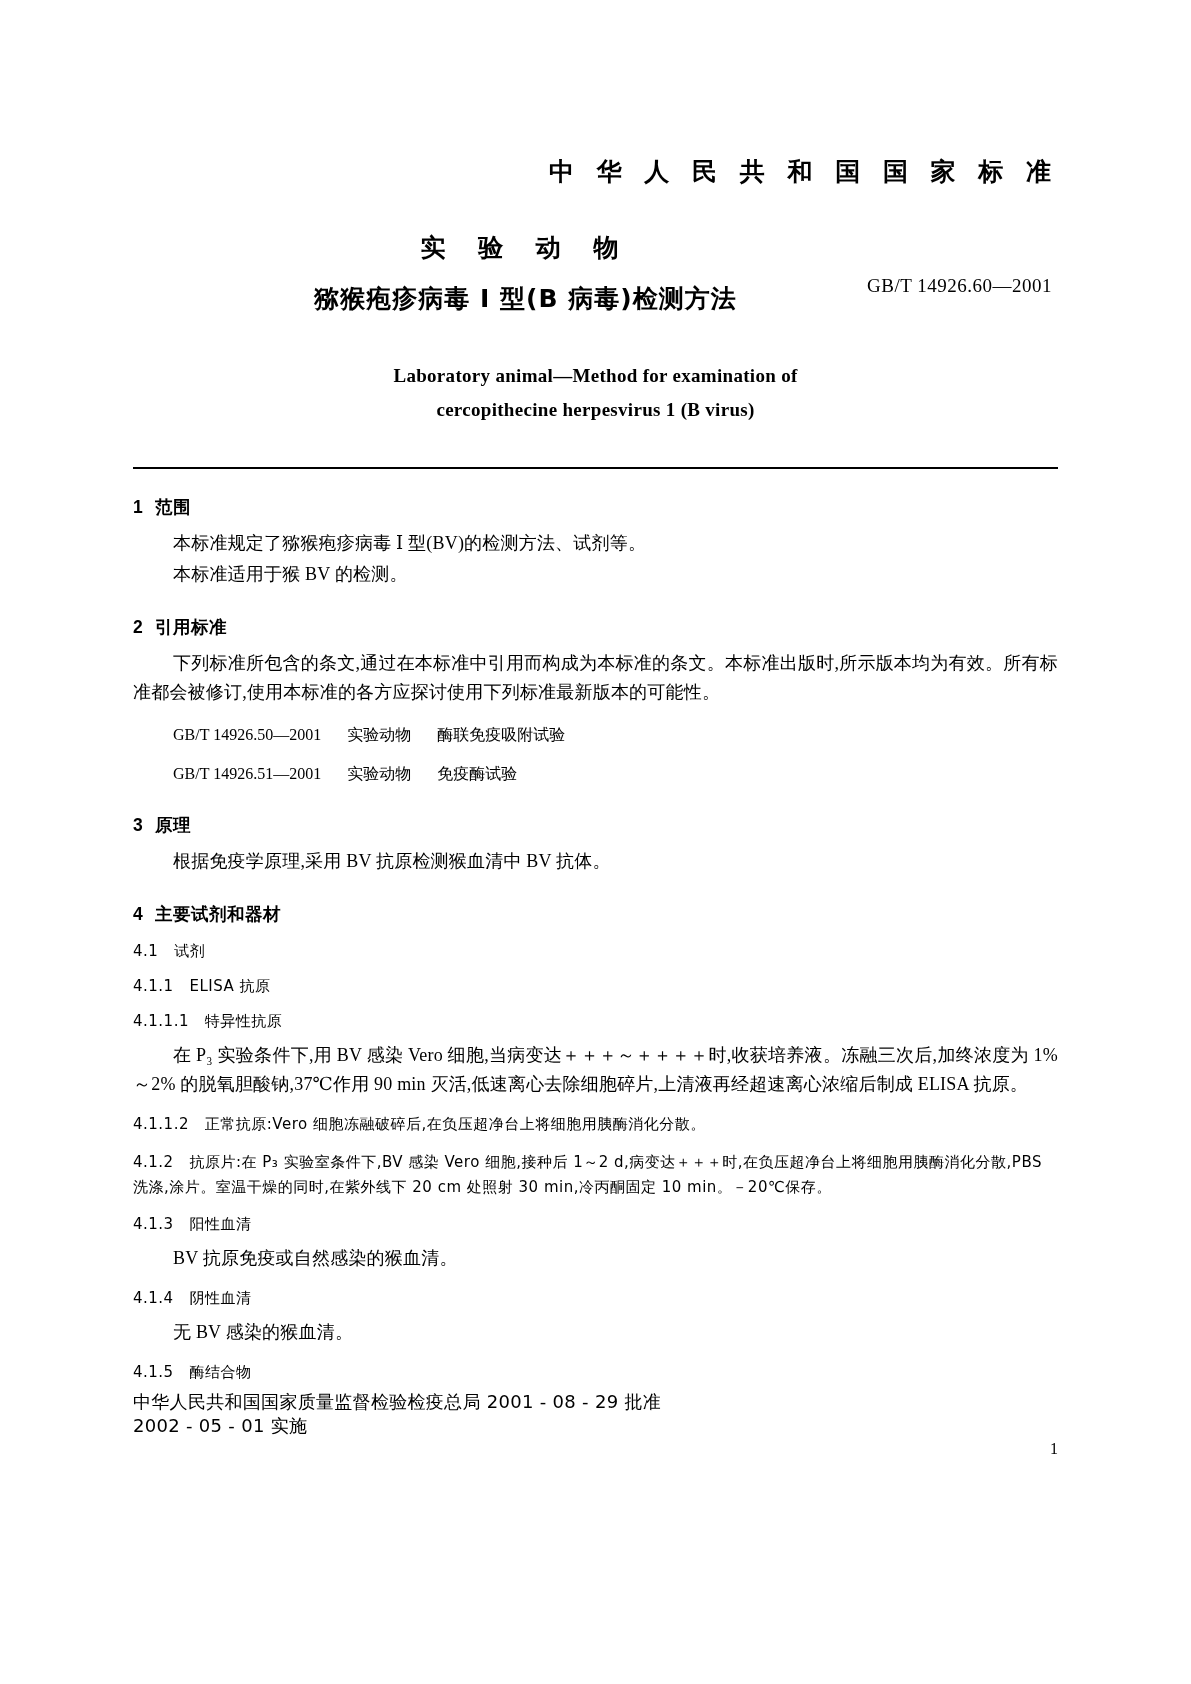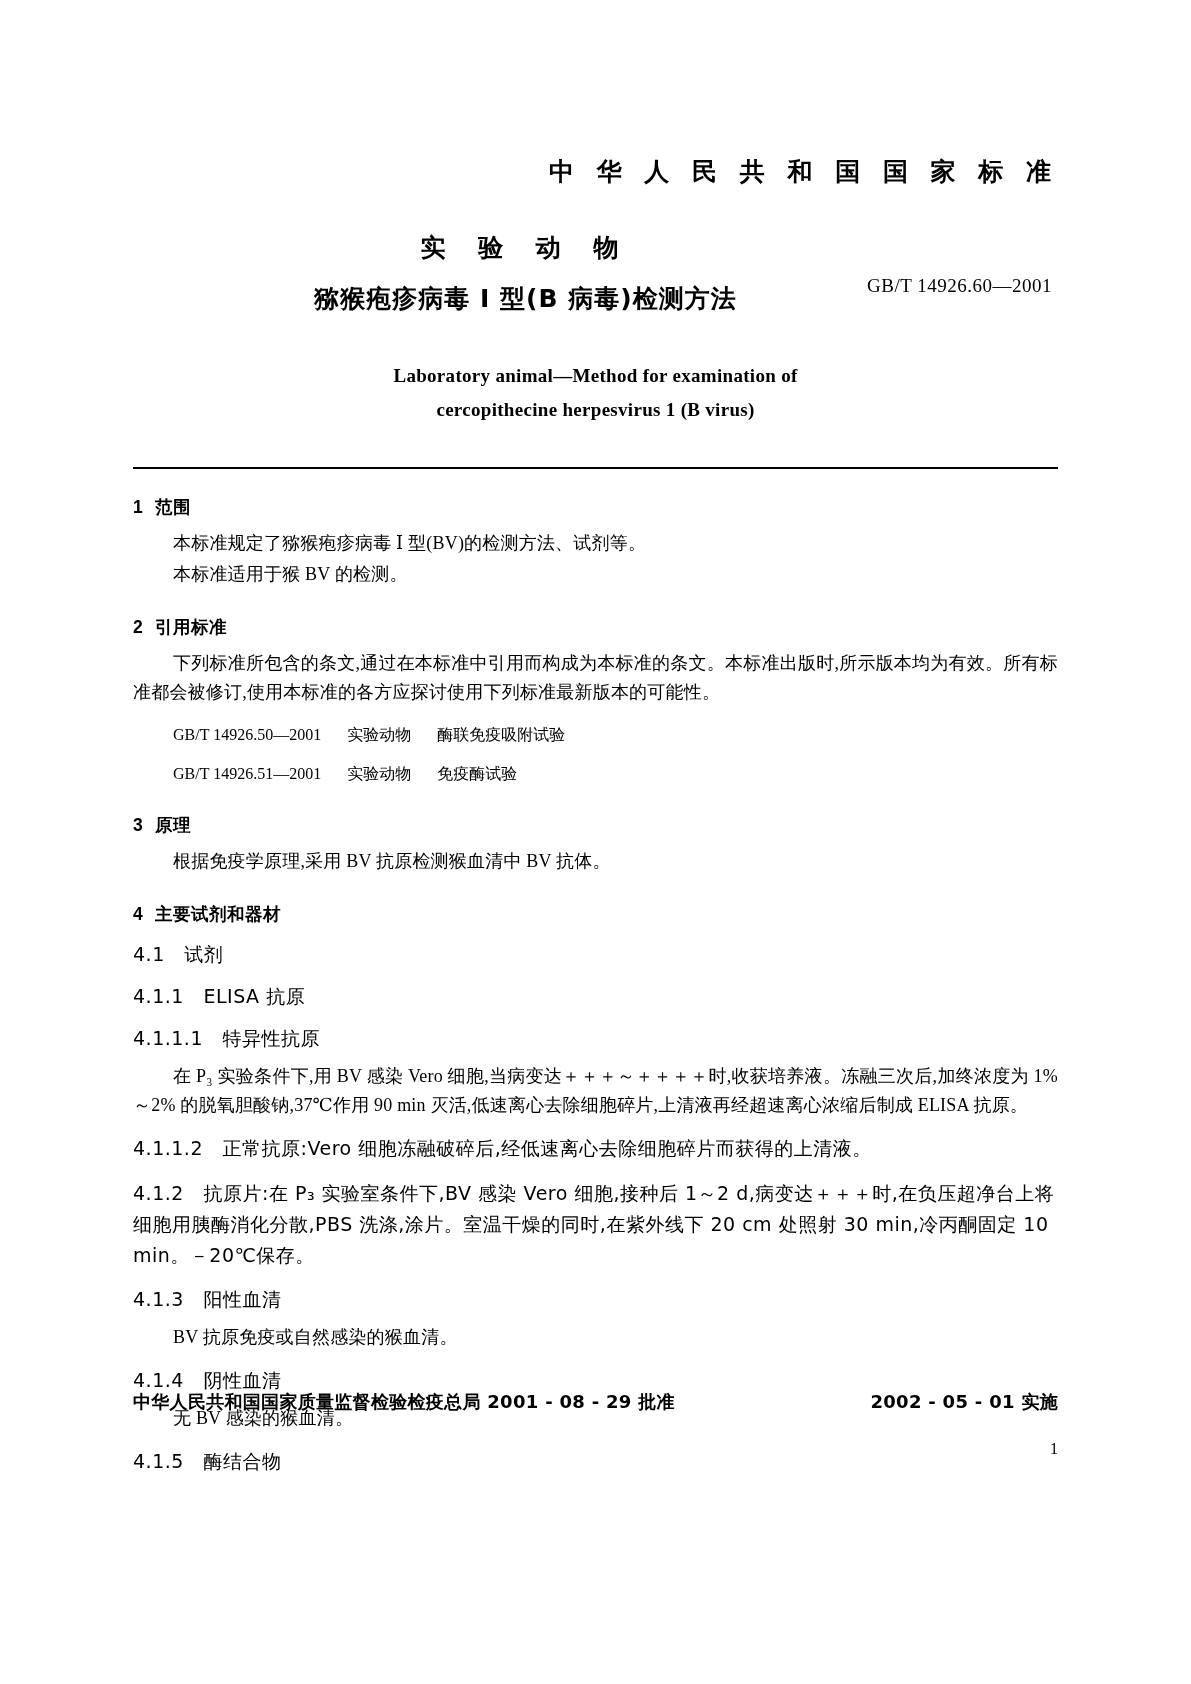--- a/index.html
+++ b/index.html
@@ -99,21 +99,21 @@
     font-size: 17.5px;
     margin-top: 26px;
     letter-spacing: 0.5px;
   }
   .sec-h .num {
     display: inline-block;
     min-width: 22px;
   }
   .sub-h {
     font-family: "DejaVu Sans", "Liberation Sans", sans-serif;
-    font-size: 19px;
+    font-size: 15px;
     margin-top: 16px;
     letter-spacing: 0.5px;
   }
   .sub-h .num {
     display: inline-block;
   }
   .para {
     font-size: 18px;
     line-height: 1.62;
     margin-top: 10px;
@@ -135,25 +135,26 @@
     width: 26px;
   }
 
   
   .footer {
     position: absolute;
     left: 133px;
     top: 1390px;
     width: 925px;
     font-family: "DejaVu Sans", "Liberation Sans", sans-serif;
-    font-weight: bold;
+    font-weight: normal;
     font-size: 18px;
     display: flex;
     justify-content: space-between;
     letter-spacing: 0.3px;
+    flex-direction: column;
   }
   .pagenum {
     position: absolute;
     right: 133px;
     top: 1440px;
     font-size: 16px;
     font-family: "Liberation Serif", serif;
   }
 </style>
 </head>
@@ -208,21 +209,21 @@
     <div class="sub-h">
       <span class="num">4.1.1</span>&nbsp;&nbsp;&nbsp;<span>ELISA 抗原</span>
     </div>
 
     <div class="sub-h">
       <span class="num">4.1.1.1</span>&nbsp;&nbsp;&nbsp;<span>特异性抗原</span>
     </div>
     <div class="para">在 P₃ 实验条件下,用 BV 感染 Vero 细胞,当病变达＋＋＋～＋＋＋＋时,收获培养液。冻融三次后,加终浓度为 1%～2% 的脱氧胆酸钠,37℃作用 90 min 灭活,低速离心去除细胞碎片,上清液再经超速离心浓缩后制成 ELISA 抗原。</div>
 
     <div class="sub-h">
-      <span class="num">4.1.1.2</span>&nbsp;&nbsp;&nbsp;<span>正常抗原:Vero 细胞冻融破碎后,经低速离心去除细胞碎片而获得的上清液。</span>
+      <span class="num">4.1.1.2</span>&nbsp;&nbsp;&nbsp;<span>正常抗原:Vero 细胞冻融破碎后,在负压超净台上将细胞用胰酶消化分散。</span>
     </div>
 
     <div class="sub-h" style="line-height:1.62;">
       <span class="num">4.1.2</span>&nbsp;&nbsp;&nbsp;<span>抗原片:在 P₃ 实验室条件下,BV 感染 Vero 细胞,接种后 1～2 d,病变达＋＋＋时,在负压超净台上将细胞用胰酶消化分散,PBS 洗涤,涂片。室温干燥的同时,在紫外线下 20 cm 处照射 30 min,冷丙酮固定 10 min。－20℃保存。</span>
     </div>
 
     <div class="sub-h">
       <span class="num">4.1.3</span>&nbsp;&nbsp;&nbsp;<span>阳性血清</span>
     </div>
     <div class="para">BV 抗原免疫或自然感染的猴血清。</div>

